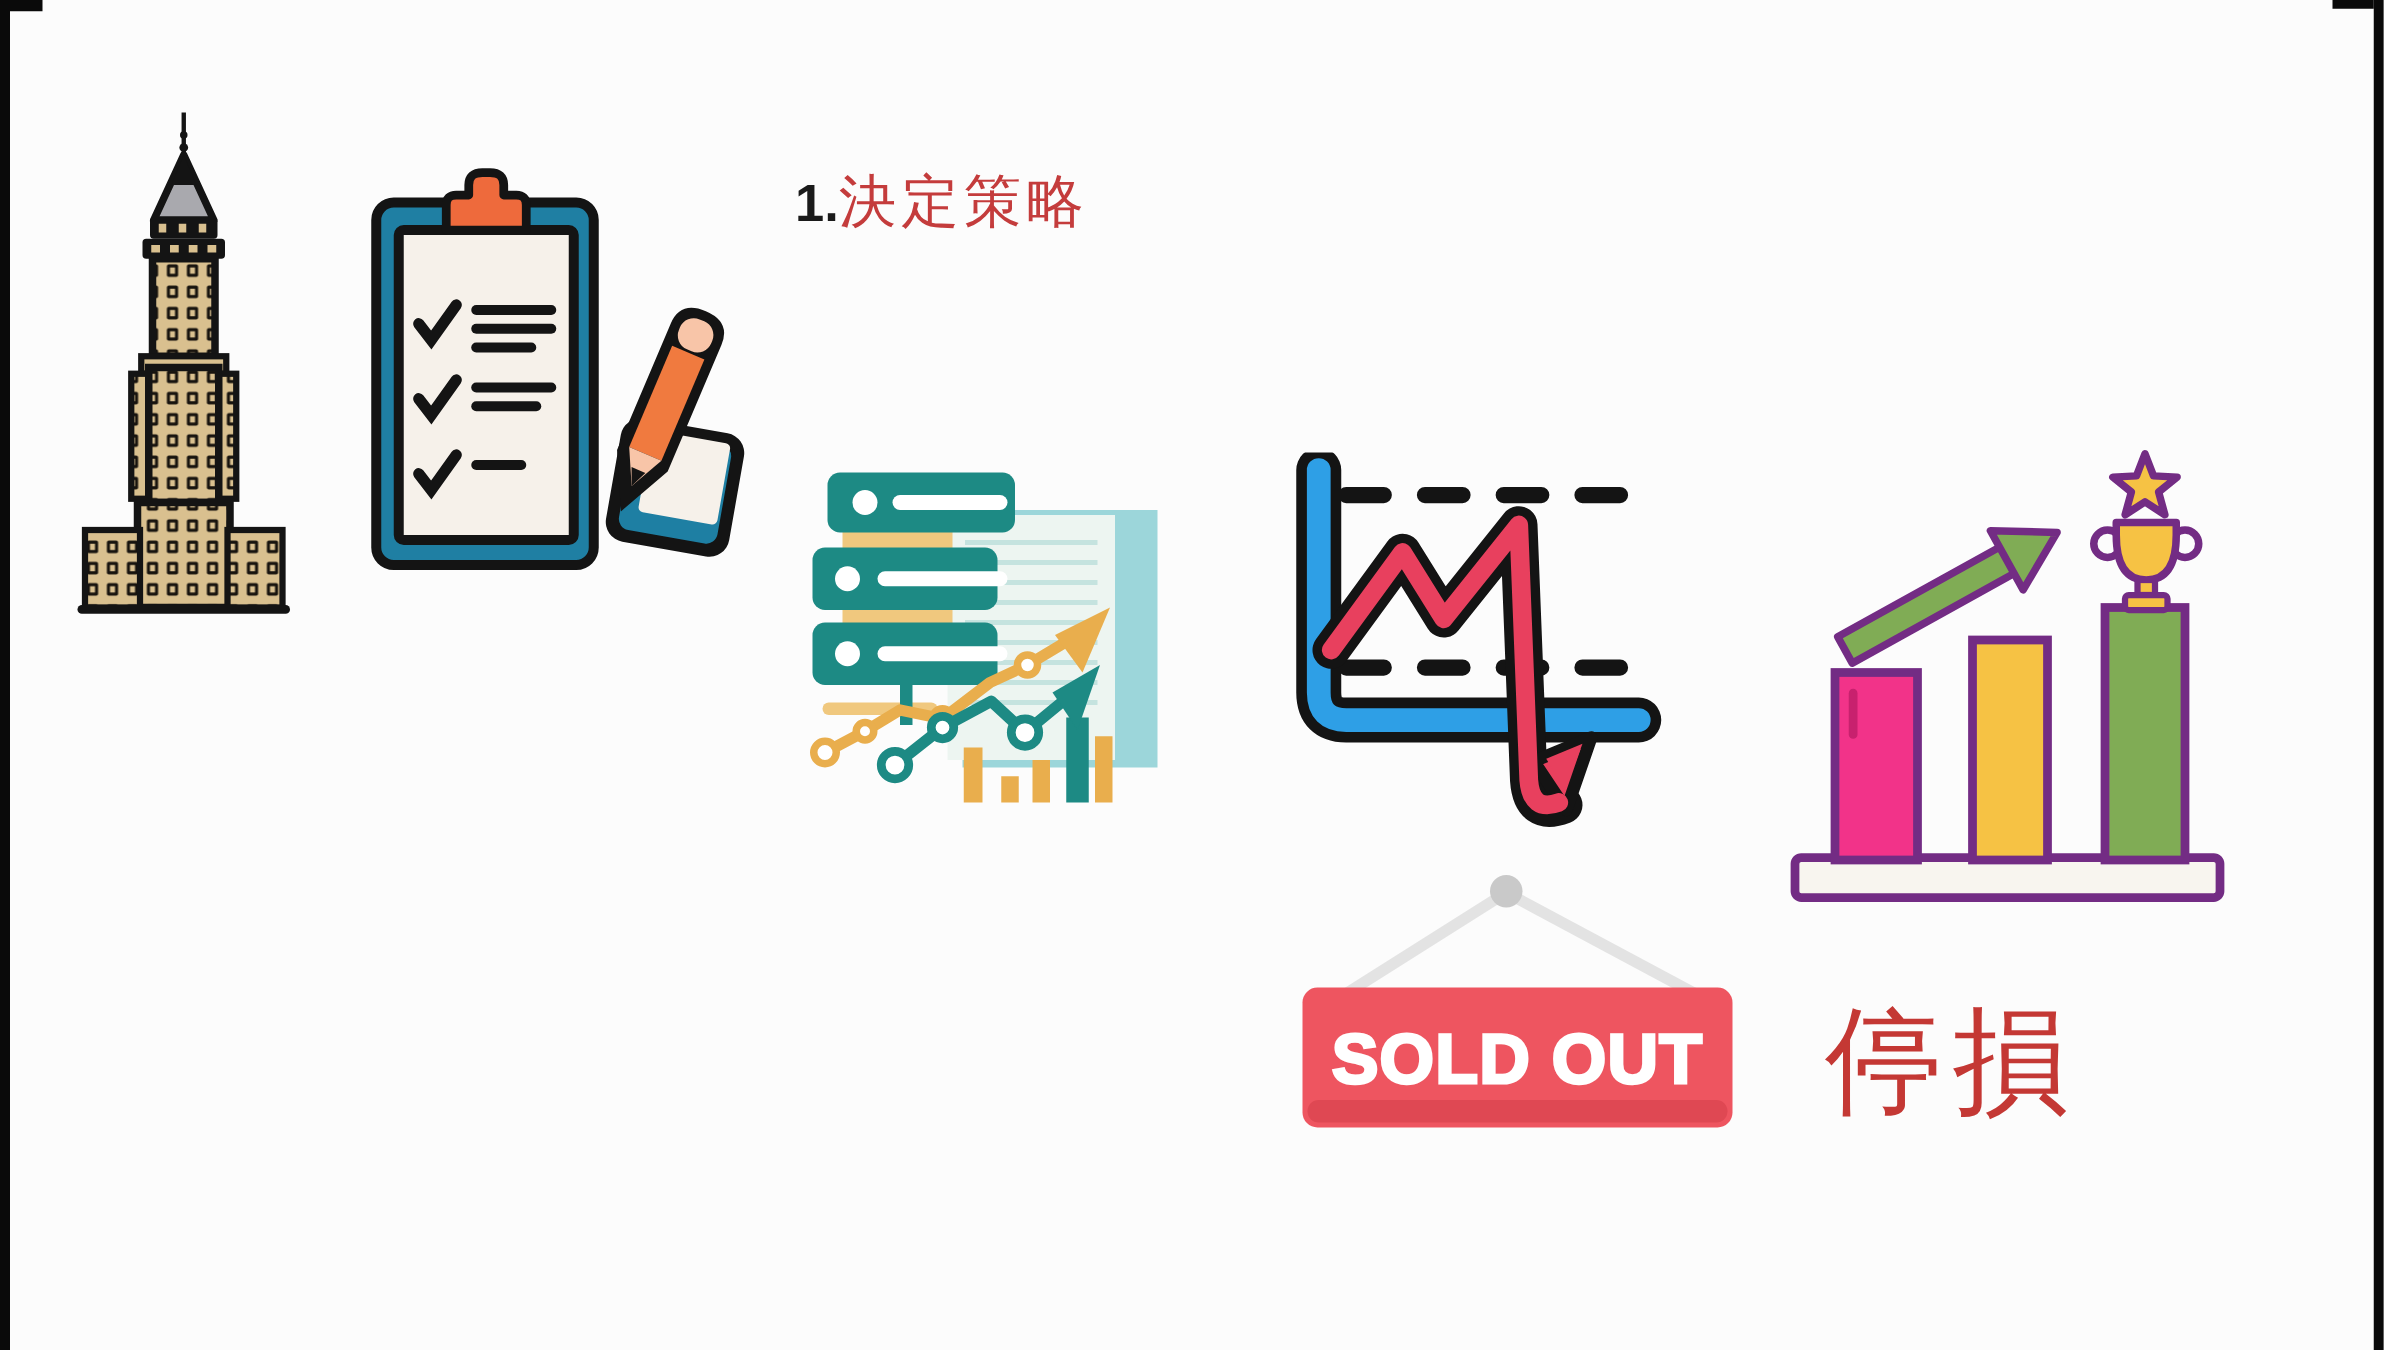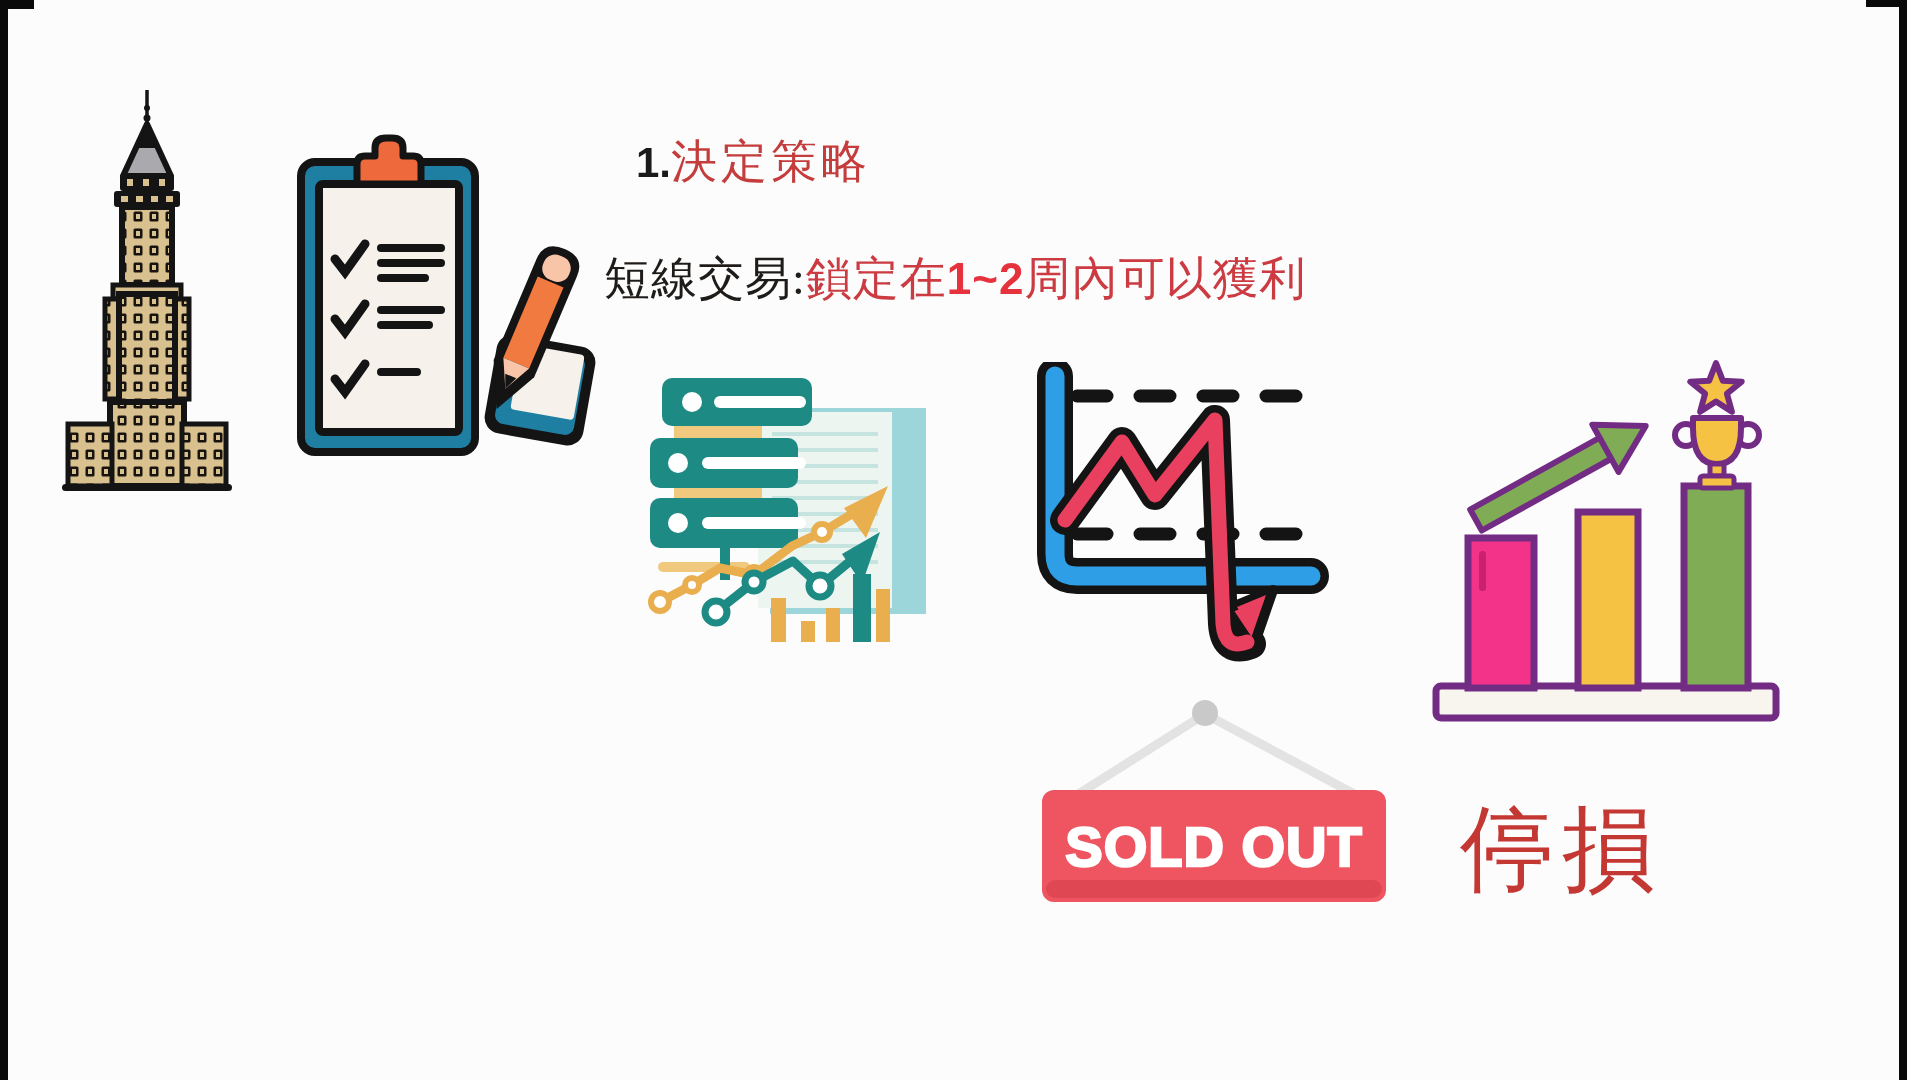--- a/index.html
+++ b/index.html
@@ -108,23 +108,20 @@
       <rect x="-14" y="24" width="28" height="88" fill="#F07A3F"></rect>
       <polygon points="-14,112 14,112 0,140" fill="#F8C5A8"></polygon>
       <polygon points="-6,126 6,126 0,140" fill="#141414"></polygon>
     </g>
   </svg>
 
   <div class="abs heading">
     <span class="num">1.</span><span class="ttl">決定策略</span>
   </div>
 
-  <div class="abs subtitle">
-    <span class="blk">短線交易:</span><span class="red">鎖定在</span><span class="redbold">1~2</span><span class="red">周內可以獲利</span>
-  </div>
 
   <svg class="abs" style="left:646px;top:366px;" width="292" height="284" viewBox="0 0 292 284">
 
     <rect x="124" y="42" width="156" height="206" fill="#9CD6DA"></rect>
     <rect x="112" y="46" width="134" height="196" fill="#EDF5F1"></rect>
     <g fill="#C5E3DF">
       <rect x="126" y="66" width="106" height="4"></rect>
         <rect x="126" y="82" width="106" height="4"></rect>
       <rect x="126" y="98" width="106" height="4"></rect>
         <rect x="126" y="114" width="106" height="4"></rect>

